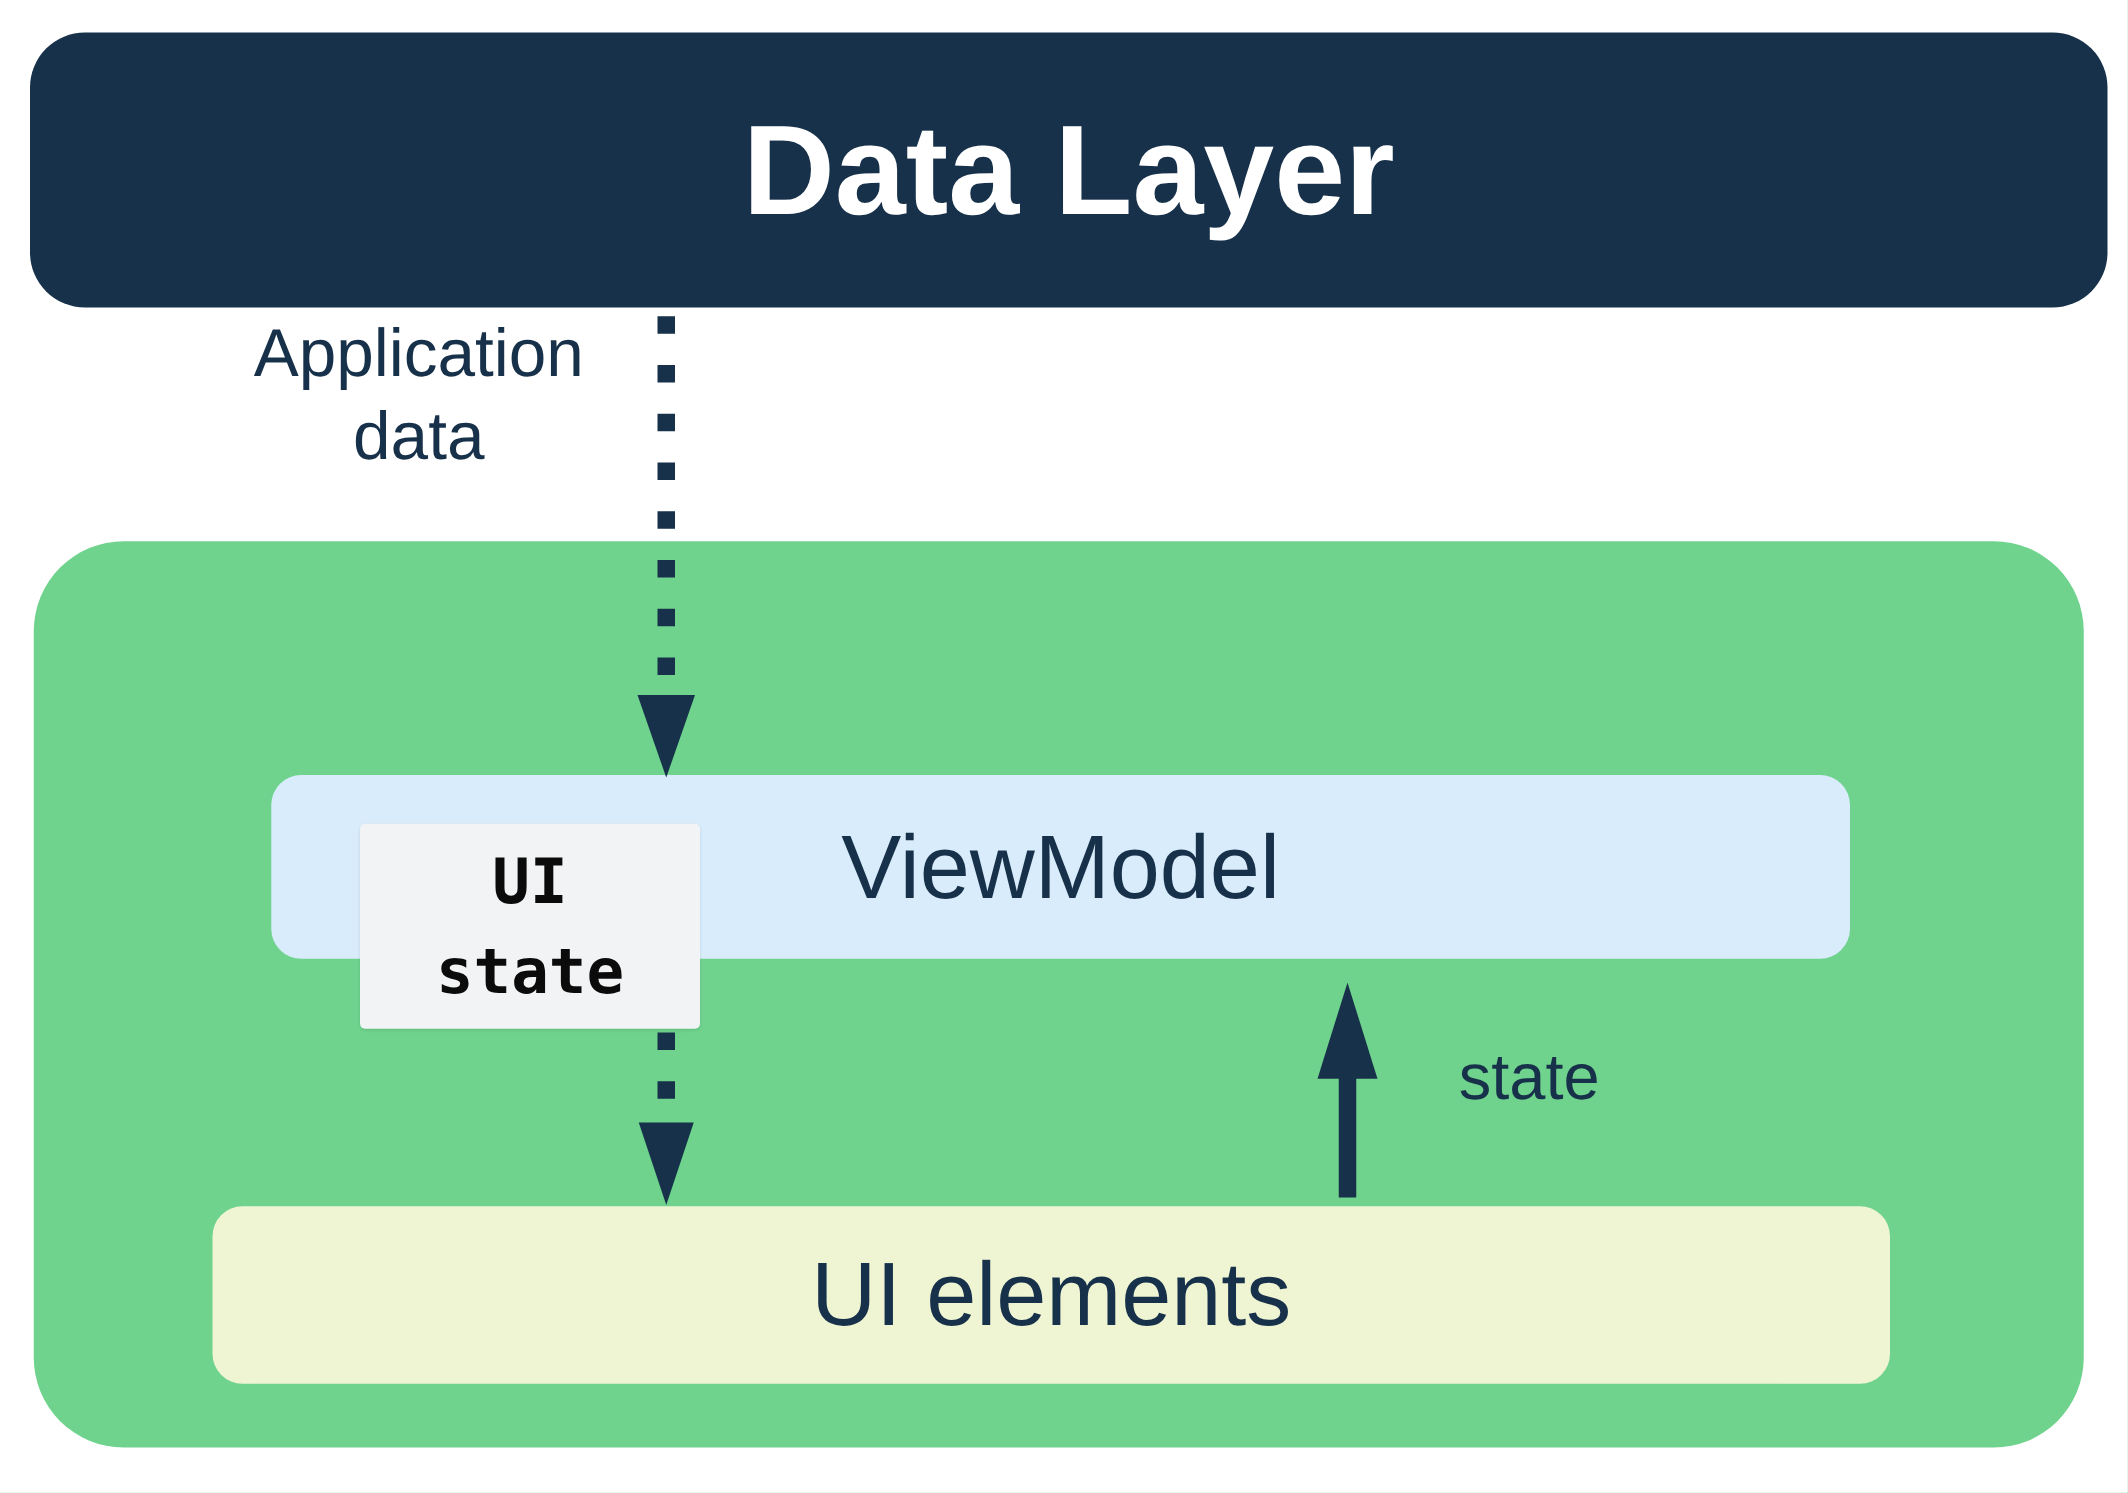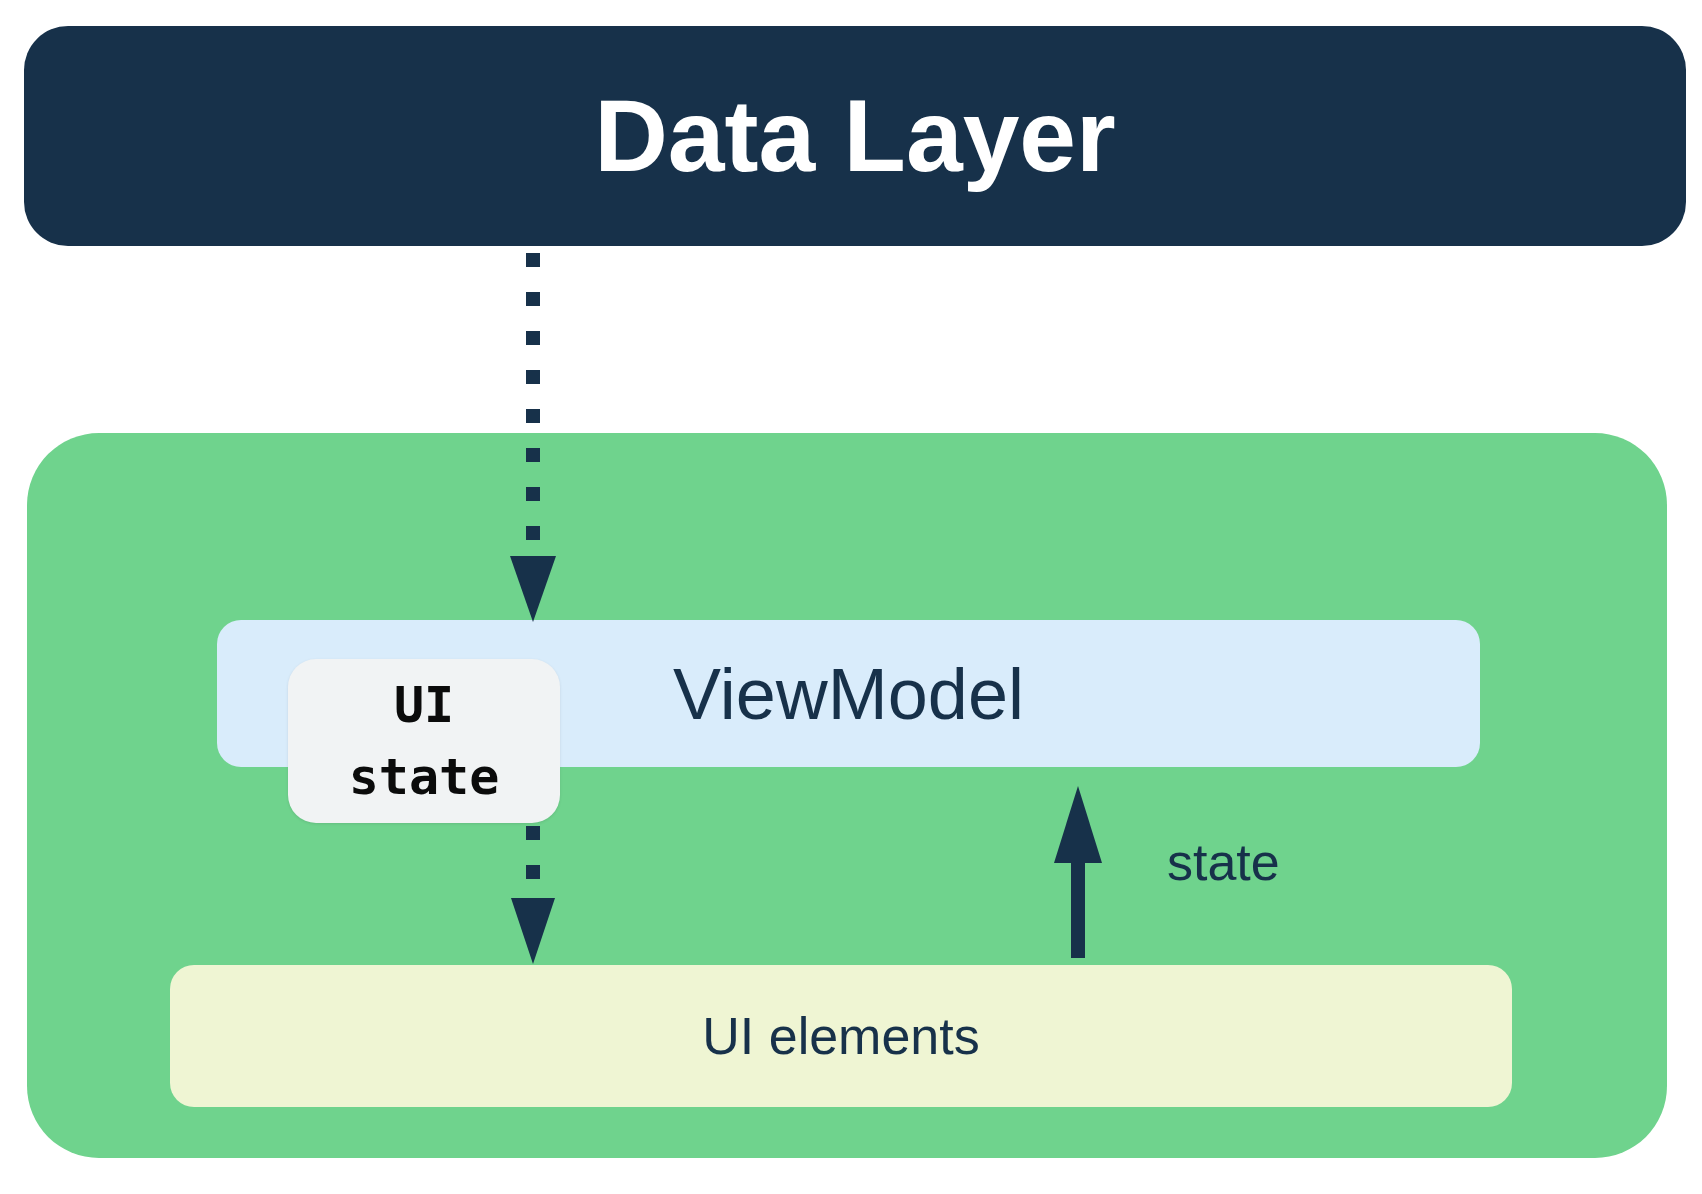--- a/index.html
+++ b/index.html
@@ -43,36 +43,36 @@
   .viewmodel{
     position:absolute;left:217px;top:620px;width:1263px;height:147px;
     background:var(--light-blue,#d9ecfb);border-radius:24px;
     display:flex;align-items:center;justify-content:center;
   }
   .viewmodel-label{
     color:var(--navy,#17314a);font-size:72px;line-height:1;
   }
   .ui-state-badge{
     position:absolute;left:288px;top:659px;width:272px;height:164px;
-    background:var(--badge-gray,#f1f3f4);border-radius:28px;
+    background:var(--badge-gray,#f1f3f4);border-radius:4px;
     box-shadow:0 1px 3px rgba(0,0,0,0.10);
     display:flex;align-items:center;justify-content:center;text-align:center;
   }
   .ui-state-label{
     font-family:"DejaVu Sans Mono","Liberation Mono",monospace;
     font-weight:700;color:var(--badge-text,#0b0b0b);
     font-size:50px;line-height:72px;white-space:pre-line;
   }
   .ui-elements{
     position:absolute;left:170px;top:965px;width:1342px;height:142px;
     background:var(--light-yellow,#eff5d3);border-radius:24px;
     display:flex;align-items:center;justify-content:center;
   }
   .ui-elements-label{
-    color:var(--navy,#17314a);font-size:52px;line-height:1;
+    color:var(--navy,#17314a);font-size:72px;line-height:1;
   }
   .events-label{
     position:absolute;left:1167px;top:836px;
     color:var(--navy,#17314a);font-size:52px;line-height:1;
   }
   .arrow-overlay{
     position:absolute;left:0;top:0;width:1702px;height:1194px;
     pointer-events:none;
   }
   .arrow-stroke{stroke:var(--navy,#17314a);}
@@ -80,20 +80,22 @@
 </style>
 </head>
 <body>
 
 <div class="canvas">
 
   <div class="data-layer">
     <span class="data-layer-label">Data Layer</span>
   </div>
 
+  <div class="app-data-label">Application
+data</div>
 
   <div class="ui-layer"></div>
 
   <div class="viewmodel">
     <span class="viewmodel-label">ViewModel</span>
   </div>
 
   <div class="ui-state-badge">
     <span class="ui-state-label">UI
 state</span>

